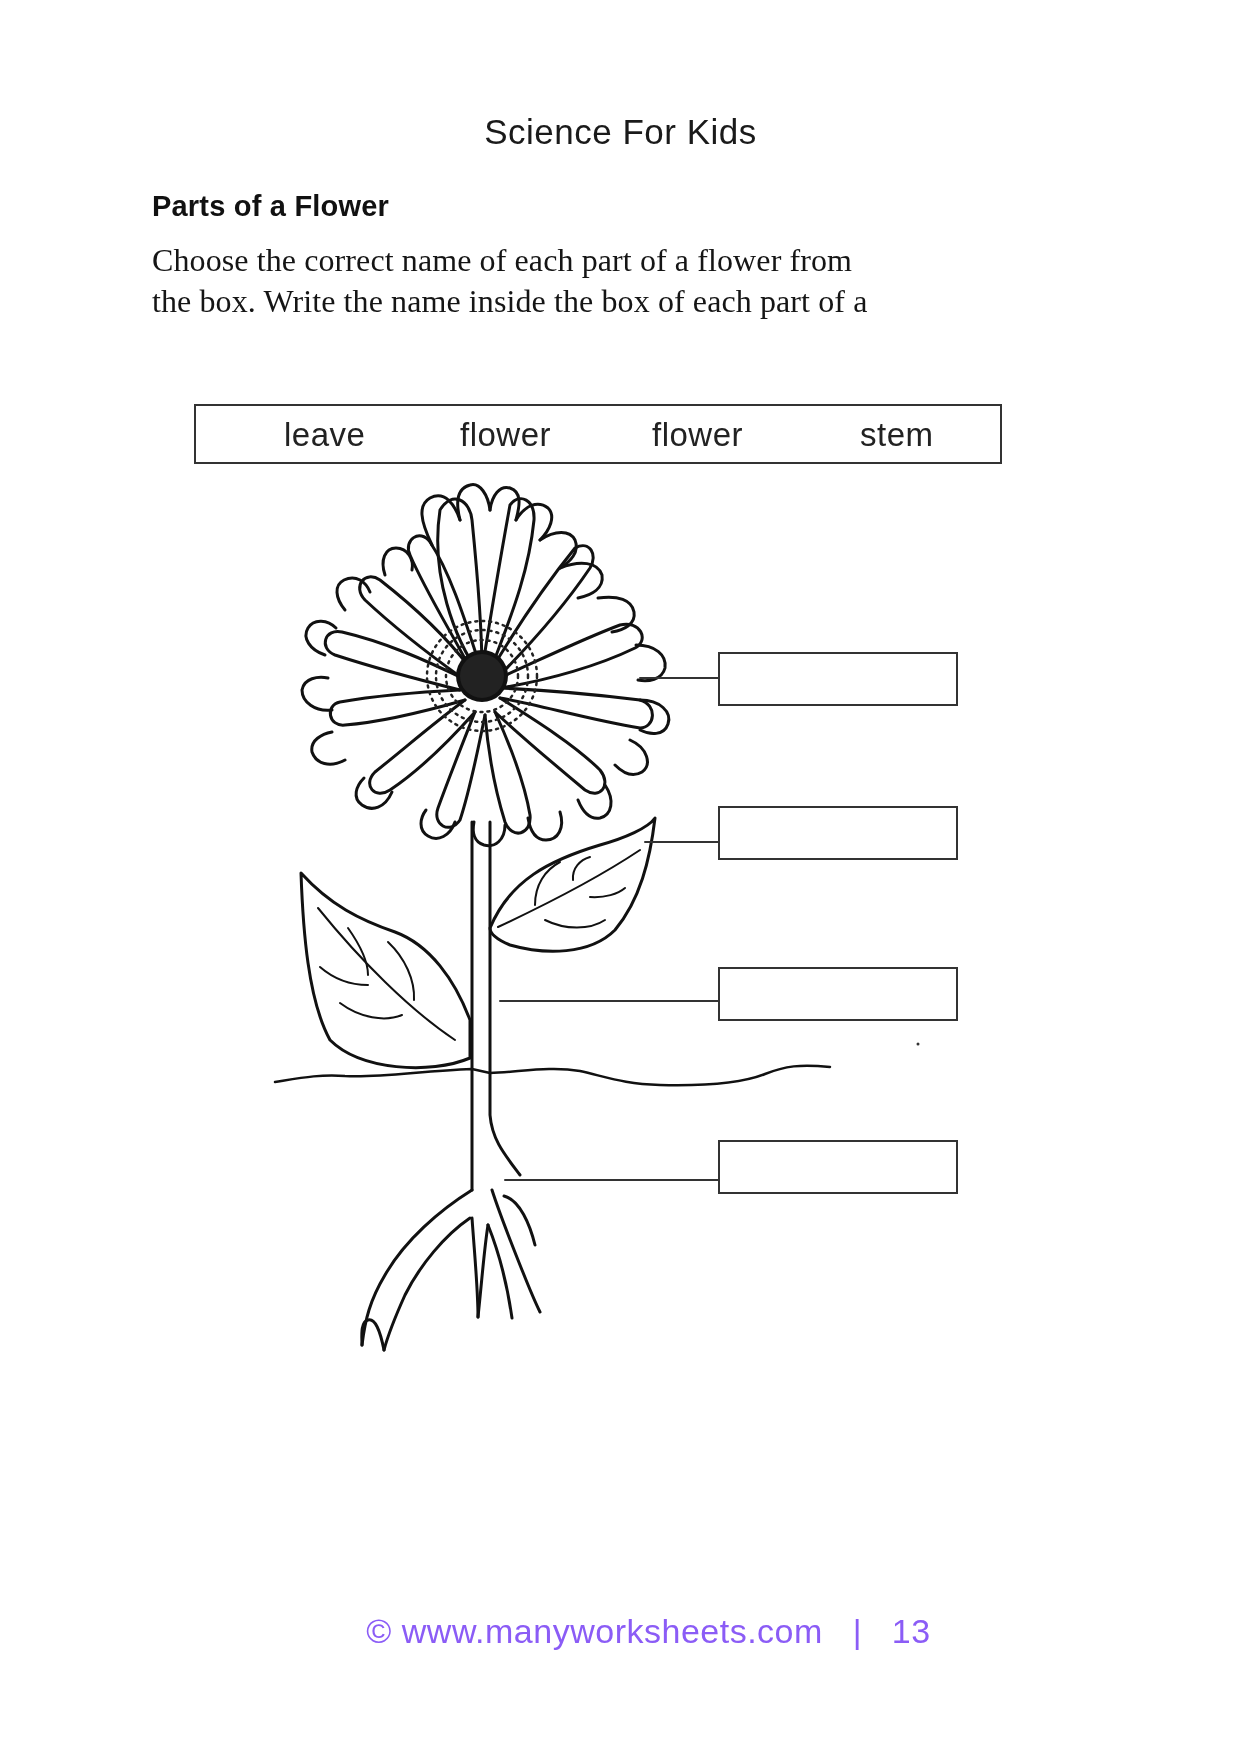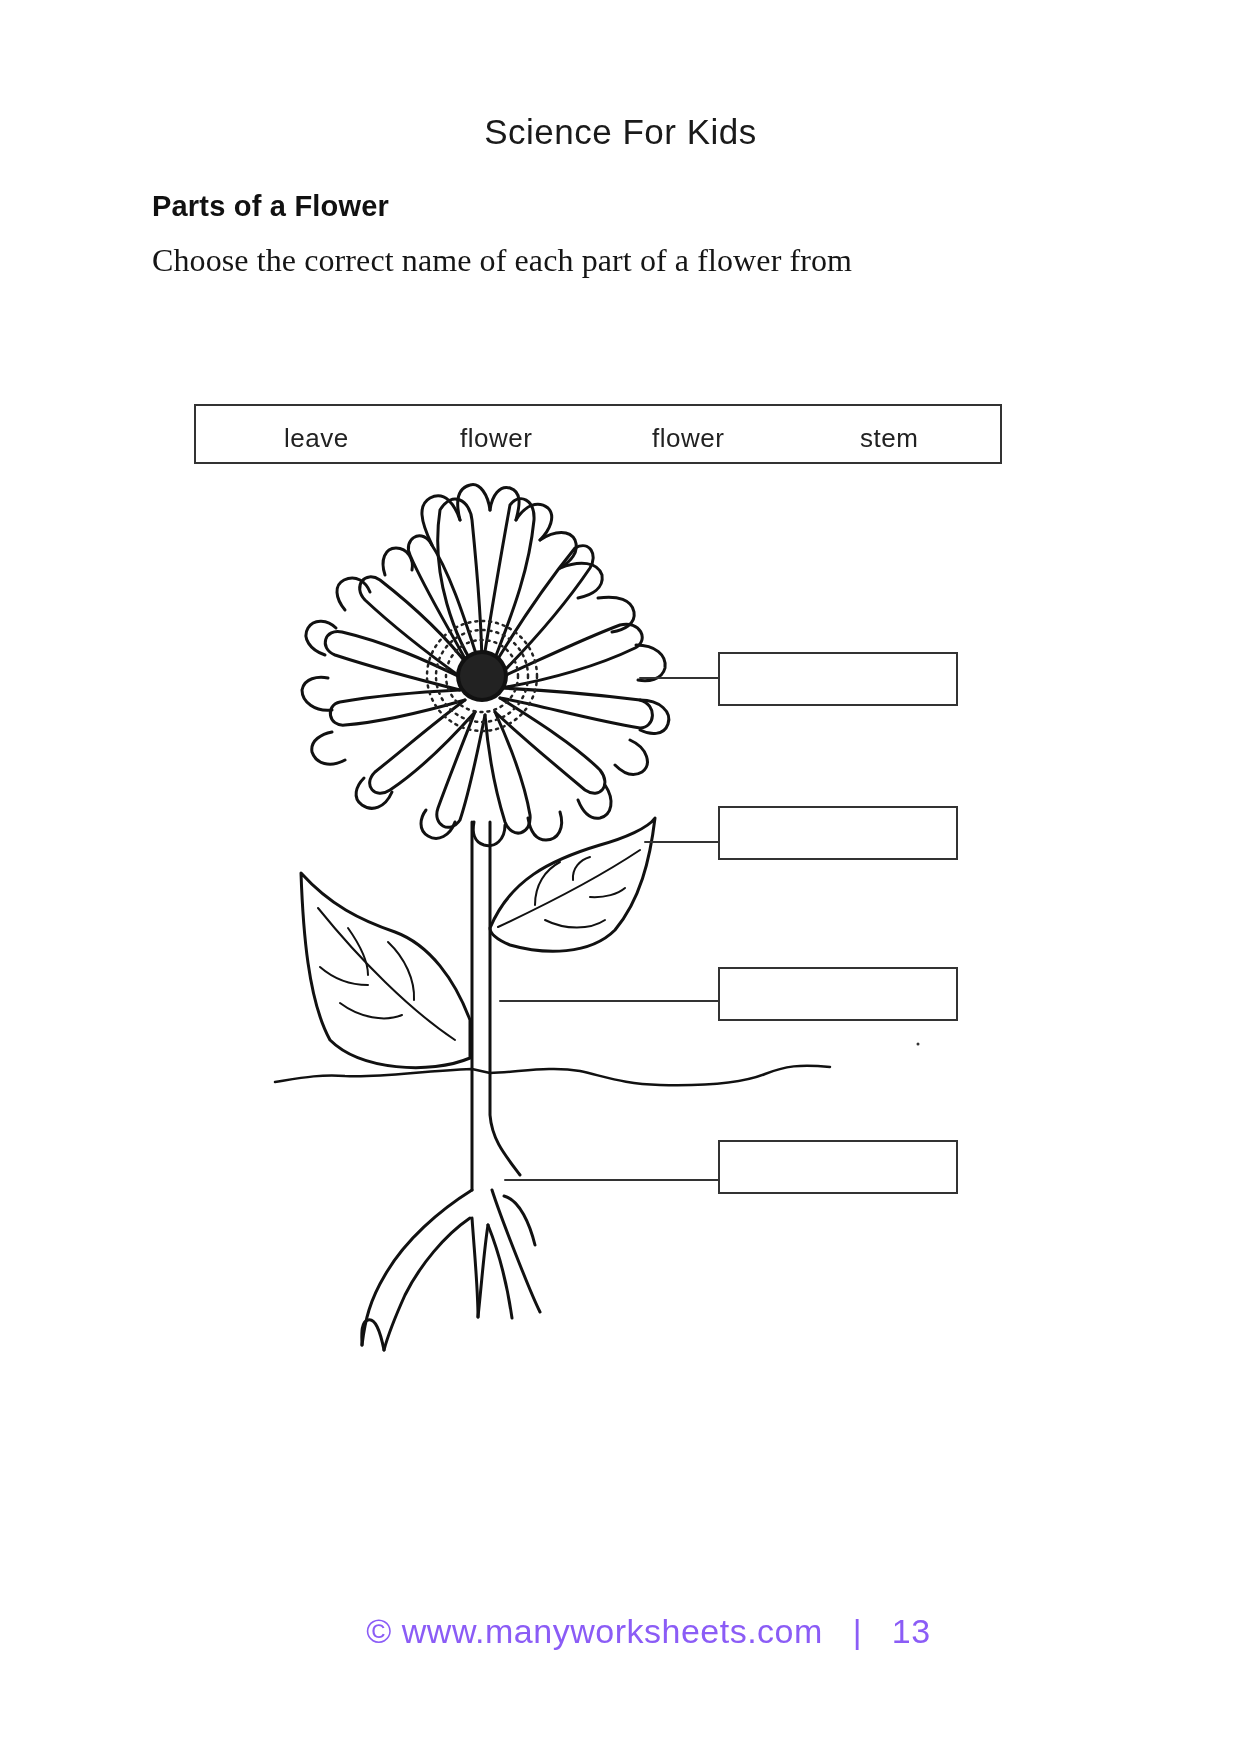--- a/index.html
+++ b/index.html
@@ -7,36 +7,37 @@
          font-family: "Liberation Sans", "DejaVu Sans", sans-serif; color: #111111; }
   .page-title { position: absolute; left: 0; width: 1241px; top: 112px; text-align: center;
                 font-size: 35px; font-weight: 400; letter-spacing: 0.5px; color: #1a1a1a; }
   .heading { position: absolute; left: 152px; top: 190px; font-size: 29px; font-weight: 700;
              color: #111; letter-spacing: 0.2px; }
   .instructions { position: absolute; left: 152px; top: 240px; width: 920px; font-size: 32px;
                   line-height: 41px; color: #151515; letter-spacing: 0.1px; }
   .instructions span { display: block; white-space: nowrap; font-family: Liberation Serif, serif; }
   .word-bank { position: absolute; left: 194px; top: 404px; width: 808px; height: 60px;
                border: 2px solid #333; box-sizing: border-box; }
-  .word { position: absolute; top: 10px; font-size: 26px; color: #222; letter-spacing: 0.5px; margin-top: 7px; }
+  .word { position: absolute; top: 10px; font-size: 33px; color: #222; letter-spacing: 0.5px; }
   .diagram { position: absolute; left: 0; top: 0; width: 1241px; height: 1754px; pointer-events: none; }
   .answer-box { position: absolute; width: 240px; height: 54px; border: 2px solid #333;
                 box-sizing: border-box; background: #fff; pointer-events: auto; cursor: text; }
   .footer { position: absolute; left: 0; width: 1241px; top: 1612px; text-align: center;
             font-size: 34px; color: #8b5cf6; letter-spacing: 0.5px; white-space: pre; margin-left: 28px; }
 </style>
 </head>
 <body>
 
 <div class="page-title">Science For Kids</div>
 
 <div class="heading">Parts of a Flower</div>
 
 <div class="instructions">
   <span>Choose the correct name of each part of a flower from</span>
+  <span>the box. Write the name inside the box of each part of a</span>
 </div>
 
 <div class="word-bank">
   <span class="word" style="left:88px">leave</span>
   <span class="word" style="left:264px">flower</span>
   <span class="word" style="left:456px">flower</span>
   <span class="word" style="left:664px">stem</span>
 </div>
 
 <svg class="diagram" viewBox="0 0 1241 1754" xmlns="http://www.w3.org/2000/svg">

